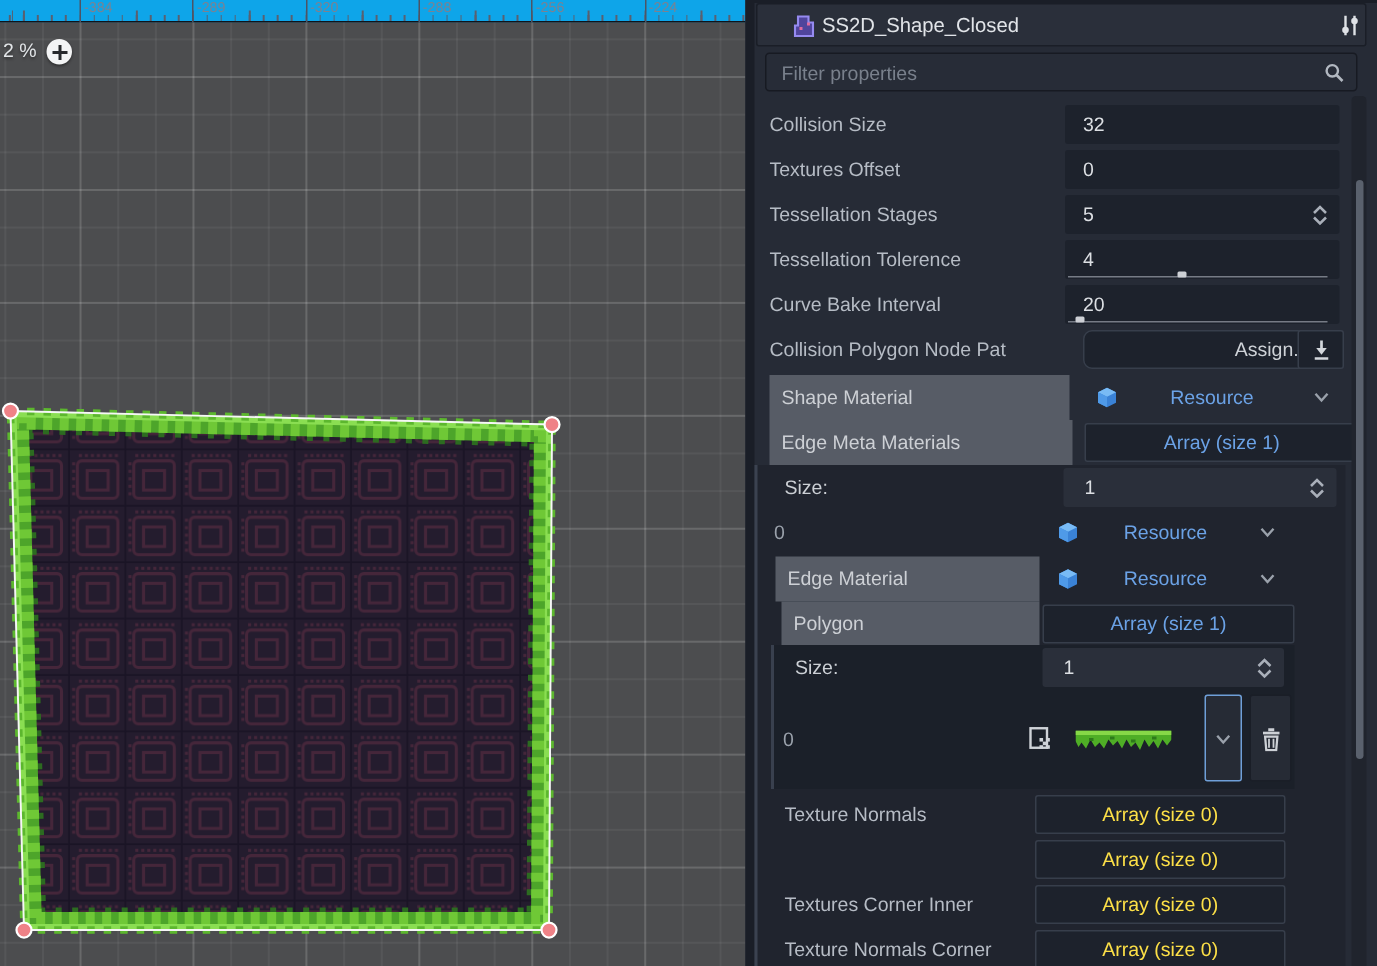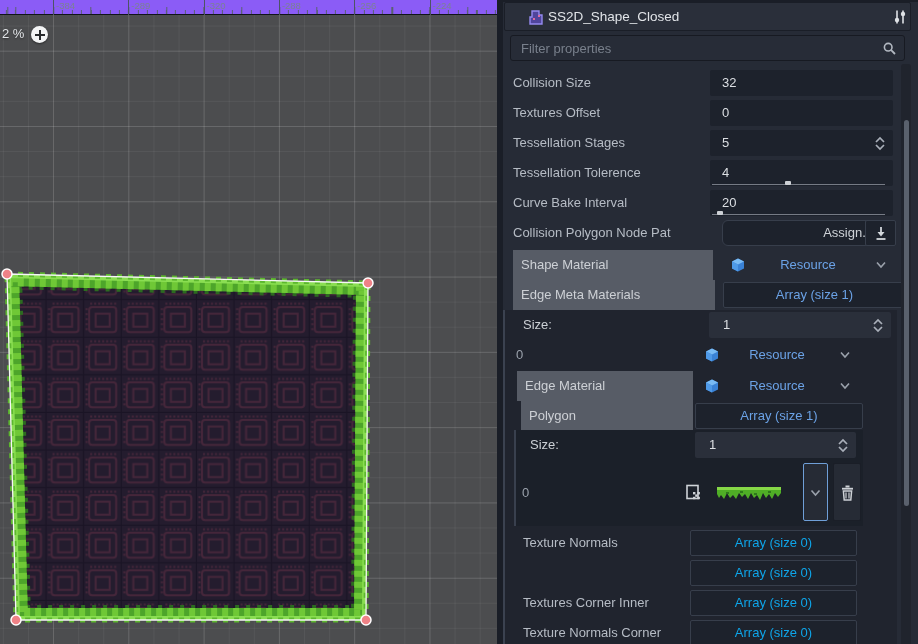--- a/index.html
+++ b/index.html
@@ -1,20 +1,20 @@
 <!DOCTYPE html>
 <html style="--accent-blue: #6ba2e6; --panel-bg: #262b36; --field-bg: #1d222c; --gray-cell: #575c66; --viewport-bg: #4c4d4f; --grass-green: #57b42c; --handle-pink: #ef8287;"><head>
 <meta charset="utf-8">
 <style>
   html,body{margin:0;padding:0;background:#14161c;}
   *{box-sizing:border-box;font-family:"Liberation Sans",sans-serif;}
   #stage{position:relative;width:918px;height:644px;overflow:hidden;background:var(--panel-bg,#262b36);}
 
   
-  .ruler{position:absolute;left:0;top:0;width:497px;height:15px;background:#8b5cf6;border-bottom:1px solid #11141a;}
+  .ruler{position:absolute;left:0;top:0;width:497px;height:15px;background:#0ea5e9;border-bottom:1px solid #11141a;}
   .ticks-minor{position:absolute;left:0;bottom:0;width:100%;height:4px;
     background-image:repeating-linear-gradient(to right,#596070 0 1px,transparent 1px 9.41px);
     background-position:5.9px 0;}
   .ticks-medium{position:absolute;left:0;bottom:0;width:100%;height:7px;
     background-image:repeating-linear-gradient(to right,#596070 0 1px,transparent 1px 37.65px);
     background-position:15.3px 0;}
   .tickmajor{position:absolute;top:0;width:1px;height:15px;background:#4d5465;}
   .tickmajor span{position:absolute;left:3px;top:0px;font-size:9.5px;color:#7b8292;white-space:nowrap;}
 
   .viewport{position:absolute;left:0;top:15px;width:497px;height:629px;background-color:var(--viewport-bg,#4c4d4f);
@@ -59,21 +59,21 @@
   .graycell span{display:block;padding-left:8px;line-height:30px;font-size:13px;color:#cdd0d5;white-space:nowrap;}
 
   .resbtn{position:absolute;top:2px;height:26px;cursor:pointer;}
   .resbtn .cube{position:absolute;left:8px;top:6px;}
   .resbtn .restext{position:absolute;left:0;right:0;text-align:center;line-height:26px;font-size:13px;color:var(--accent-blue,#6ba2e6);}
   .resbtn .chev{position:absolute;right:6px;top:8px;}
 
   .arraybtn{position:absolute;top:2px;height:26px;background:var(--field-bg,#1d222c);border:1px solid #373e4b;border-radius:2px;
     text-align:center;line-height:24px;font-size:13px;cursor:pointer;}
   .arraybtn.blue{color:var(--accent-blue,#6ba2e6);}
-  .arraybtn.white{color:#0ea5e9;}
+  .arraybtn.white{color:#fde047;}
 
   .assignbtn{position:absolute;left:200px;top:2px;width:152px;height:26px;background:var(--field-bg,#1d222c);border:1px solid #373e4b;
     border-radius:6px;text-align:right;line-height:24px;font-size:13px;color:#ced2d7;cursor:pointer;margin-left:12px;}
   .pickbtn{position:absolute;left:355px;top:2px;width:31px;height:26px;background:var(--field-bg,#1d222c);border:1px solid #373e4b;
     border-radius:2px;cursor:pointer;}
 
   .section{position:absolute;background:#20242e;border-left:2px solid #3b4250;}
   .secA{left:6px;top:308px;width:394px;height:336px;}
   .secB{left:9px;top:120px;width:349px;height:96px;background:#1b2029;border-left:2px solid #39404e;}
   .srow{position:absolute;left:0;width:100%;height:30px;}

